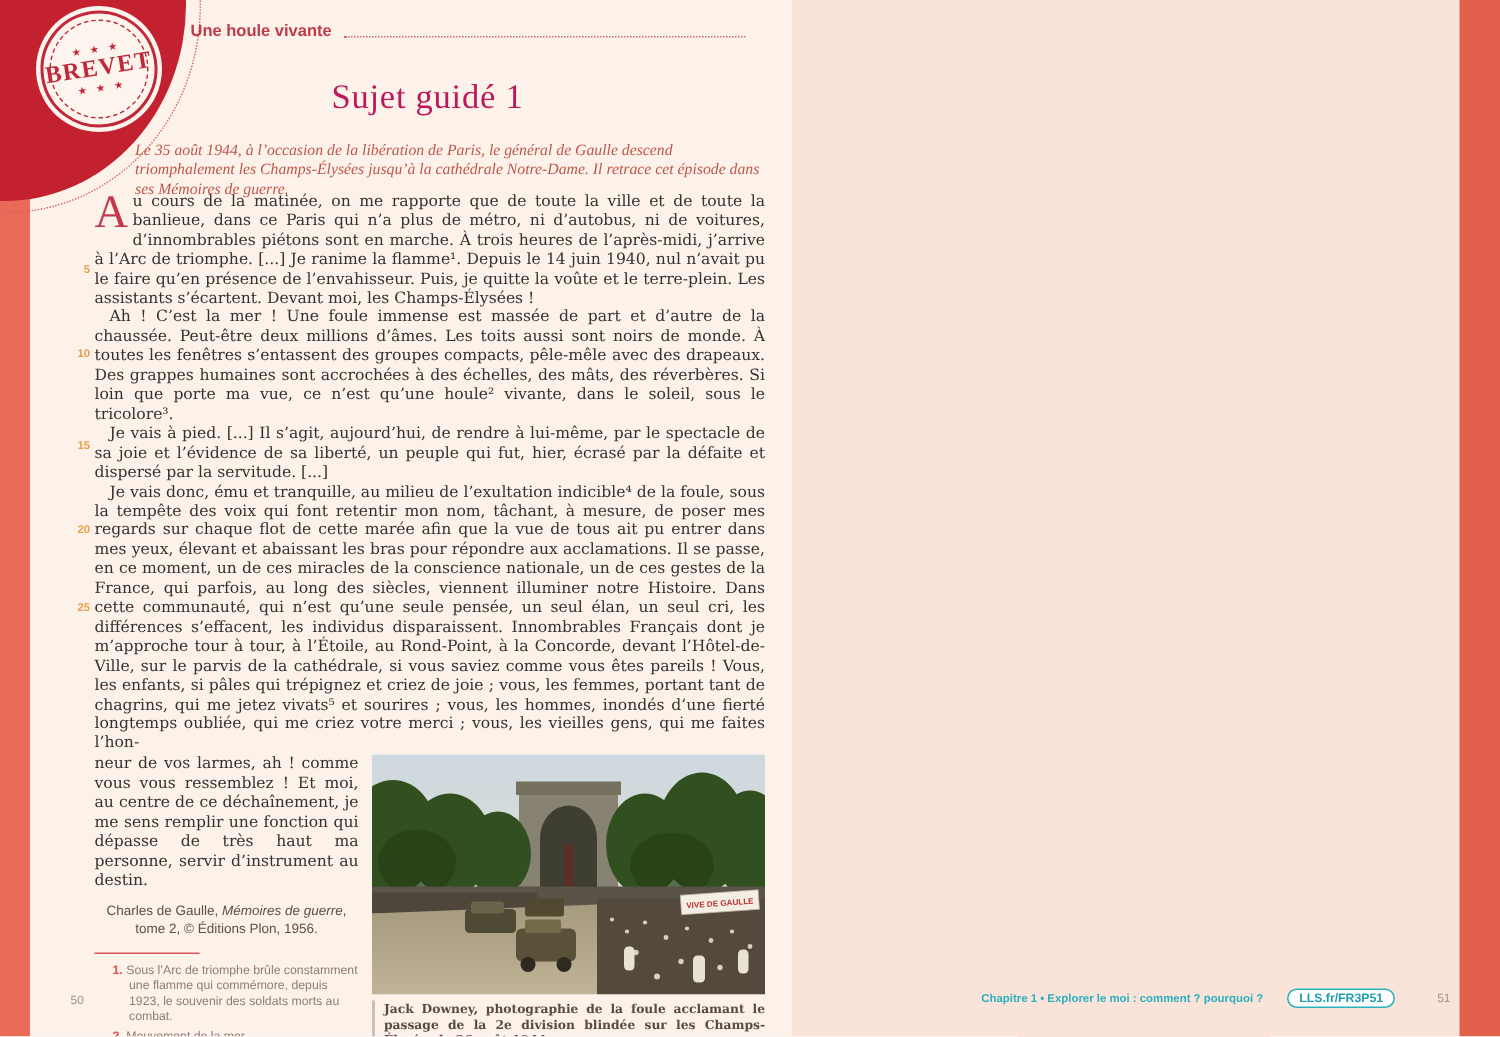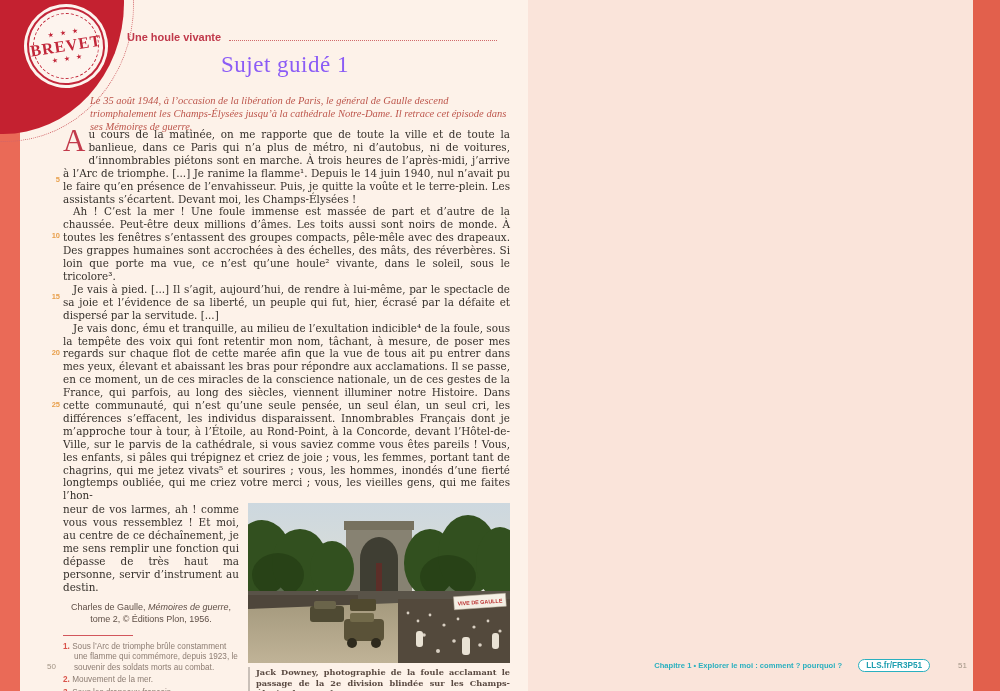--- a/index.html
+++ b/index.html
@@ -14,41 +14,41 @@
 
   
   .corner-red { position:absolute; left:-118px; top:-128px; width:242px; height:262px; background:#c42130; border-radius:50%; }
   .corner-dotted { position:absolute; left:-124px; top:-134px; width:258px; height:276px; border:1px dotted #d2666a; border-radius:50%; background:transparent; }
   .stamp { position:absolute; left:27px; top:7px; width:78px; height:78px; background:#fdf4ee; border:2px solid #c2273a; border-radius:50%; box-shadow:0 0 0 3px #fdf4ee; transform:rotate(-9deg); display:flex; flex-direction:column; align-items:center; justify-content:center; z-index:3; }
   .stamp-inner { position:absolute; inset:4px; border:1px dashed #c2273a; border-radius:50%; }
   .stamp-text { font-family:"Liberation Serif", serif; font-weight:bold; font-size:16px; letter-spacing:1px; color:#c2273a; }
   .stamp-stars { font-size:7px; color:#c2273a; letter-spacing:2px; }
 
   
-  .tab-row { position:absolute; left:127px; top:31px; width:370px; display:flex; align-items:center; }
+  .tab-row { position:absolute; left:127px; top:15px; width:370px; display:flex; align-items:center; }
   .tab-label { color:#c0394b; font-weight:bold; font-size:11px; white-space:nowrap; }
   .tab-dots { flex:1; border-bottom:1px dotted #d06a6a; height:7px; margin-left:8px; }
-  .lp-title { position:absolute; left:60px; top:52px; width:450px; text-align:center; font-family:"Liberation Serif", serif; color:#8b5cf6; font-size:23px; letter-spacing:.5px; }
+  .lp-title { position:absolute; left:60px; top:52px; width:450px; text-align:center; font-family:"Liberation Serif", serif; color:#be185d; font-size:23px; letter-spacing:.5px; }
   .lp-intro { position:absolute; left:90px; top:94px; width:422px; font-family:"Liberation Serif", serif; font-style:italic; color:#bd564c; font-size:10.5px; line-height:13px; }
 
   
   .body-text { position:absolute; left:63px; top:128px; width:447px; font-family:"DejaVu Serif","Liberation Serif",serif; font-size:10.4px; line-height:12.9px; color:#35302b; text-align:justify; }
   .body-text p { margin:0; }
   .body-text p.indent { text-indent:10px; }
   .dropcap { float:left; font-size:31px; line-height:26px; color:#c23a4b; padding-right:3px; font-family:"Liberation Serif",serif; }
   .line-num { position:absolute; font-size:7.5px; color:#e8a04c; font-weight:bold; left:50px; width:10px; text-align:right; }
 
   .wrap-row { display:flex; gap:9px; margin-top:1px; }
   .wrap-left { width:176px; flex:0 0 176px; }
   .wrap-right { width:262px; flex:0 0 262px; }
 
   .attribution { margin-top:7px; font-size:9px; line-height:12px; color:#5f4f46; text-align:center; font-family:"Liberation Sans",sans-serif; }
   .fn-divider { width:70px; border-top:1.5px solid #d2565c; margin:10px 0 6px 0; }
   .footnotes { font-family:"Liberation Sans",sans-serif; font-size:8.2px; line-height:10.5px; color:#8d7d73; text-align:left; }
-  .footnote { padding-left:11px; text-indent:-11px; margin-bottom:2px; }
+  .footnote { padding-left:11px; text-indent:-11px; margin-bottom:2px;margin-left:12px; }
   .fn-num { color:#d9534a; font-weight:bold; }
 
   
   .photo { width:262px; height:160px; display:block; }
   .photo-caption { margin-top:4px; border-left:2px solid #c9c0b8; padding-left:6px; font-size:8.2px; line-height:10.5px; color:#5a4a42; font-weight:bold; }
 
   .page-num-left { position:absolute; left:47px; bottom:20px; font-size:8px; color:#a29586; }
 
   
   .rp-footer { position:absolute; right:33px; bottom:19px; display:flex; align-items:center; gap:16px; }

